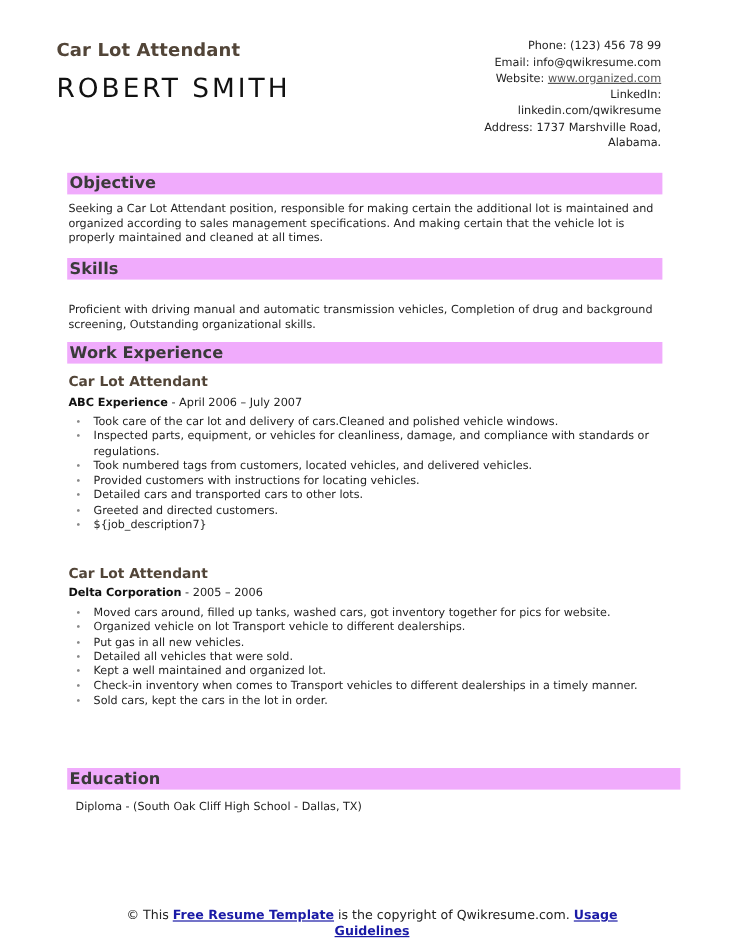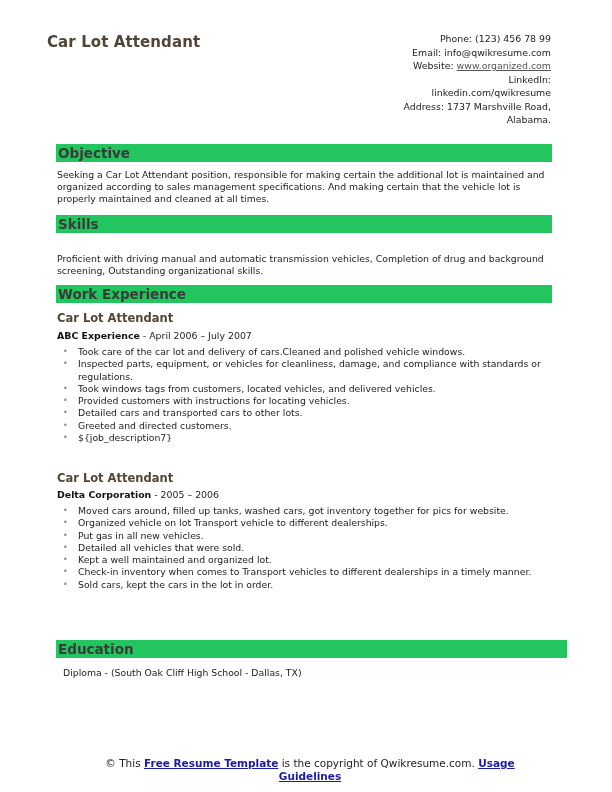--- a/index.html
+++ b/index.html
@@ -10,21 +10,21 @@
   .job-title { position: absolute; left: 47px; top: 33px; font-size: 15px; font-weight: bold;
                color: #524538; letter-spacing: 0.1px; }
   .name { position: absolute; left: 47px; top: 62px; font-size: 22px; letter-spacing: 2.5px;
           color: #111; font-weight: normal; }
 
   .contact { position: absolute; right: 61px; top: 32px; width: 240px; text-align: right;
              font-size: 9.4px; line-height: 13.5px; color: #222; }
   .contact .link { color: #555; text-decoration: underline; }
 
   .section-bar { position: absolute; left: 56px; width: 496px; height: 18px;
-                 background: #22c55e; text-align: center; }
+                 background: #f0abfc; text-align: center; }
   .section-bar .label { position: absolute; left: 2px; top: 0px; font-size: 13.5px;
                         font-weight: bold; color: #3a3a3a; line-height: 18px; }
 
   .para { position: absolute; left: 57px; width: 495px; font-size: 9.3px; line-height: 12.2px;
           color: #222; }
 
   .exp-title { position: absolute; left: 57px; font-size: 11.5px; font-weight: bold; color: #524538; }
   .exp-company { position: absolute; left: 57px; font-size: 9.4px; color: #222; }
   .exp-company b { font-weight: bold; color: #111; }
 
@@ -38,20 +38,21 @@
   .footer { position: absolute; left: 80px; width: 460px; top: 757px; text-align: center;
             font-size: 10.5px; line-height: 13px; color: #222; }
   .footer a { color: #1a1aa6; font-weight: bold; text-decoration: underline; margin-top: 43px; }
 </style>
 </head>
 <body>
 
 <div class="page">
 
   <div class="job-title">Car Lot Attendant</div>
+  <div class="name">ROBERT SMITH</div>
 
   <div class="contact">
     <div><span>Phone:</span> <span>(123) 456 78 99</span></div>
     <div><span>Email:</span> <span>info@qwikresume.com</span></div>
     <div><span>Website:</span> <span class="link">www.organized.com</span></div>
     <div>LinkedIn:</div>
     <div>linkedin.com/qwikresume</div>
     <div><span>Address:</span> <span>1737 Marshville Road,</span></div>
     <div>Alabama.</div>
   </div>
@@ -68,21 +69,21 @@
 
   <div class="section-bar" style="top:285px;">
     <span class="label">Work Experience</span>
   </div>
 
   <div class="exp-title" style="top:311px;">Car Lot Attendant</div>
   <div class="exp-company" style="top:330px;"><b>ABC Experience</b><span> - April 2006 – July 2007</span></div>
   <ul class="bullets" style="top:346px;">
     <li>Took care of the car lot and delivery of cars.Cleaned and polished vehicle windows.</li>
     <li>Inspected parts, equipment, or vehicles for cleanliness, damage, and compliance with standards or regulations.</li>
-    <li>Took windows tags from customers, located vehicles, and delivered vehicles.</li>
+    <li>Took numbered tags from customers, located vehicles, and delivered vehicles.</li>
     <li>Provided customers with instructions for locating vehicles.</li>
     <li>Detailed cars and transported cars to other lots.</li>
     <li>Greeted and directed customers.</li>
     <li>${job_description7}</li>
   </ul>
 
   <div class="exp-title" style="top:471px;">Car Lot Attendant</div>
   <div class="exp-company" style="top:489px;"><b>Delta Corporation</b><span> - 2005 – 2006</span></div>
   <ul class="bullets" style="top:505px;">
     <li>Moved cars around, filled up tanks, washed cars, got inventory together for pics for website.</li>

